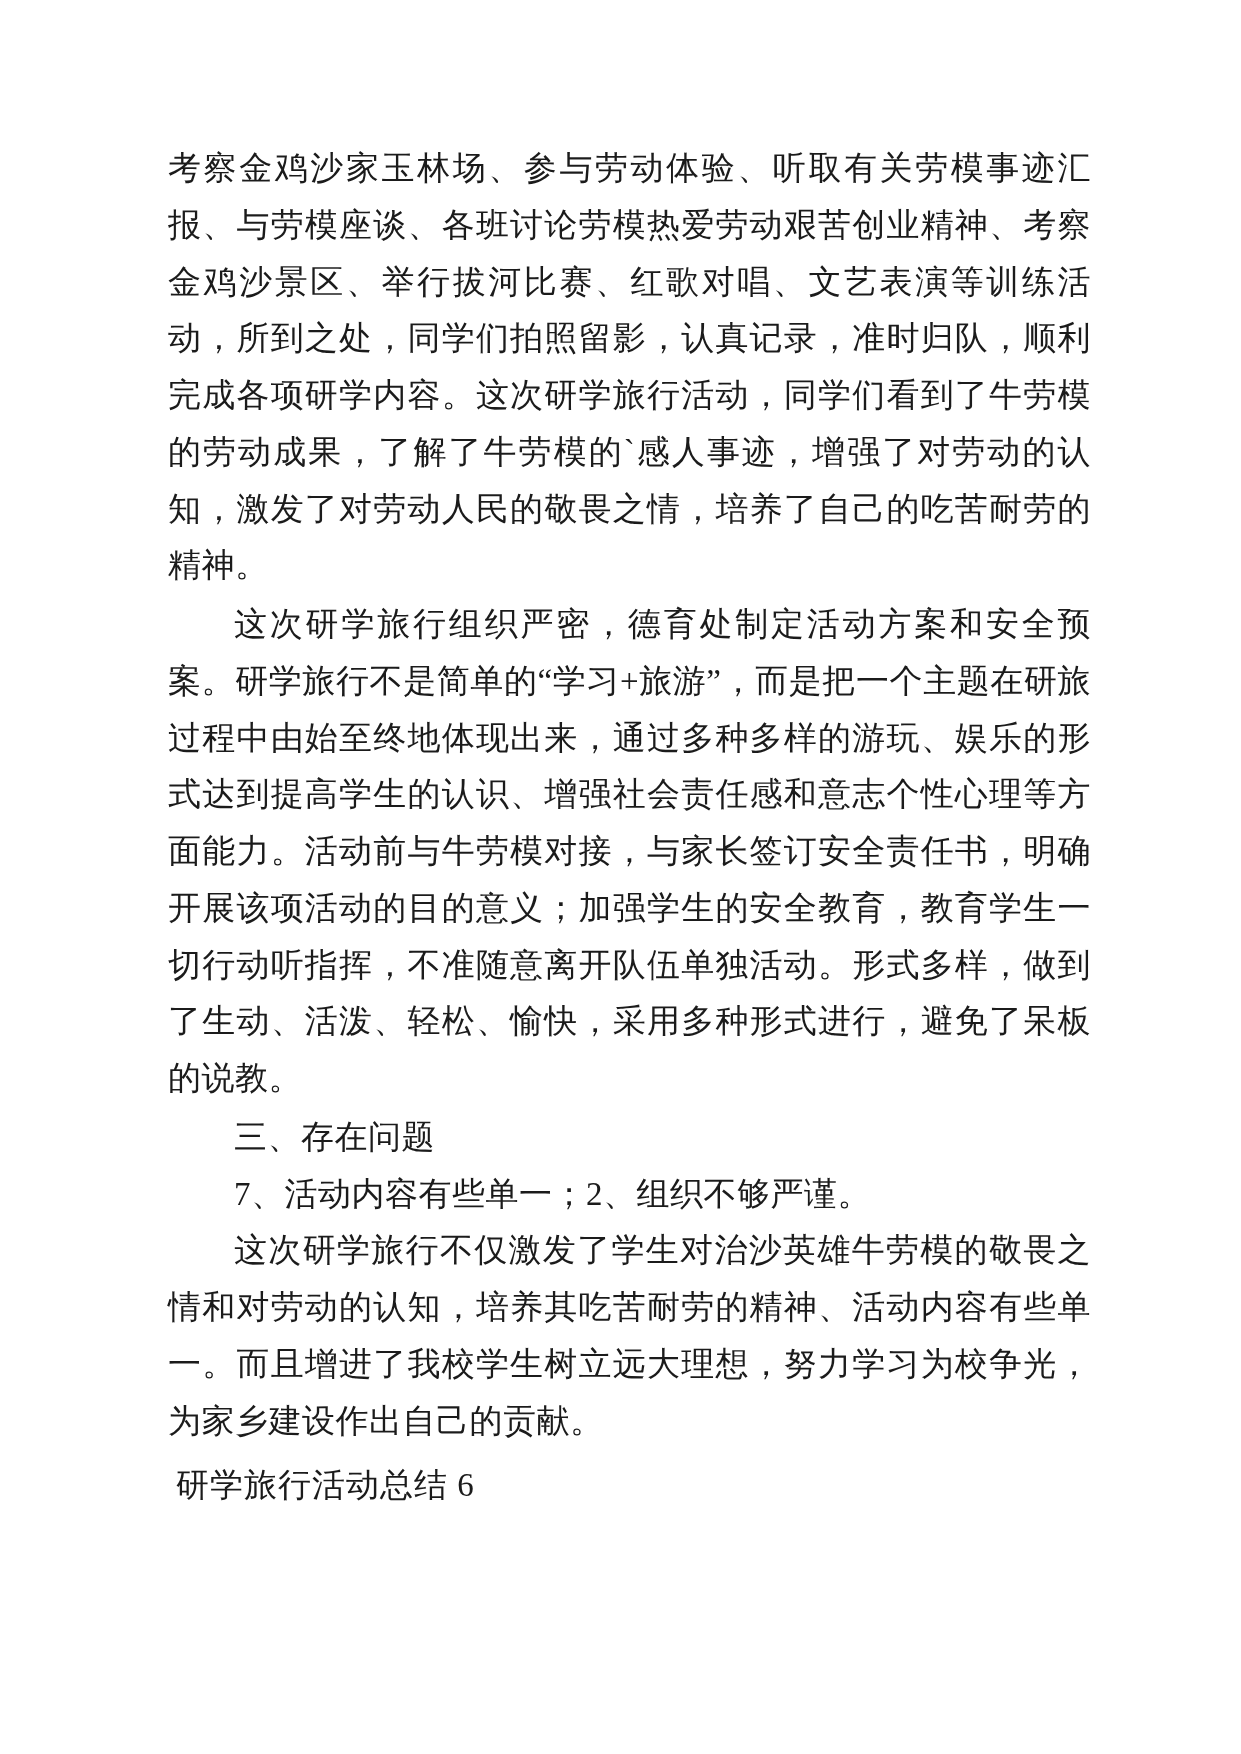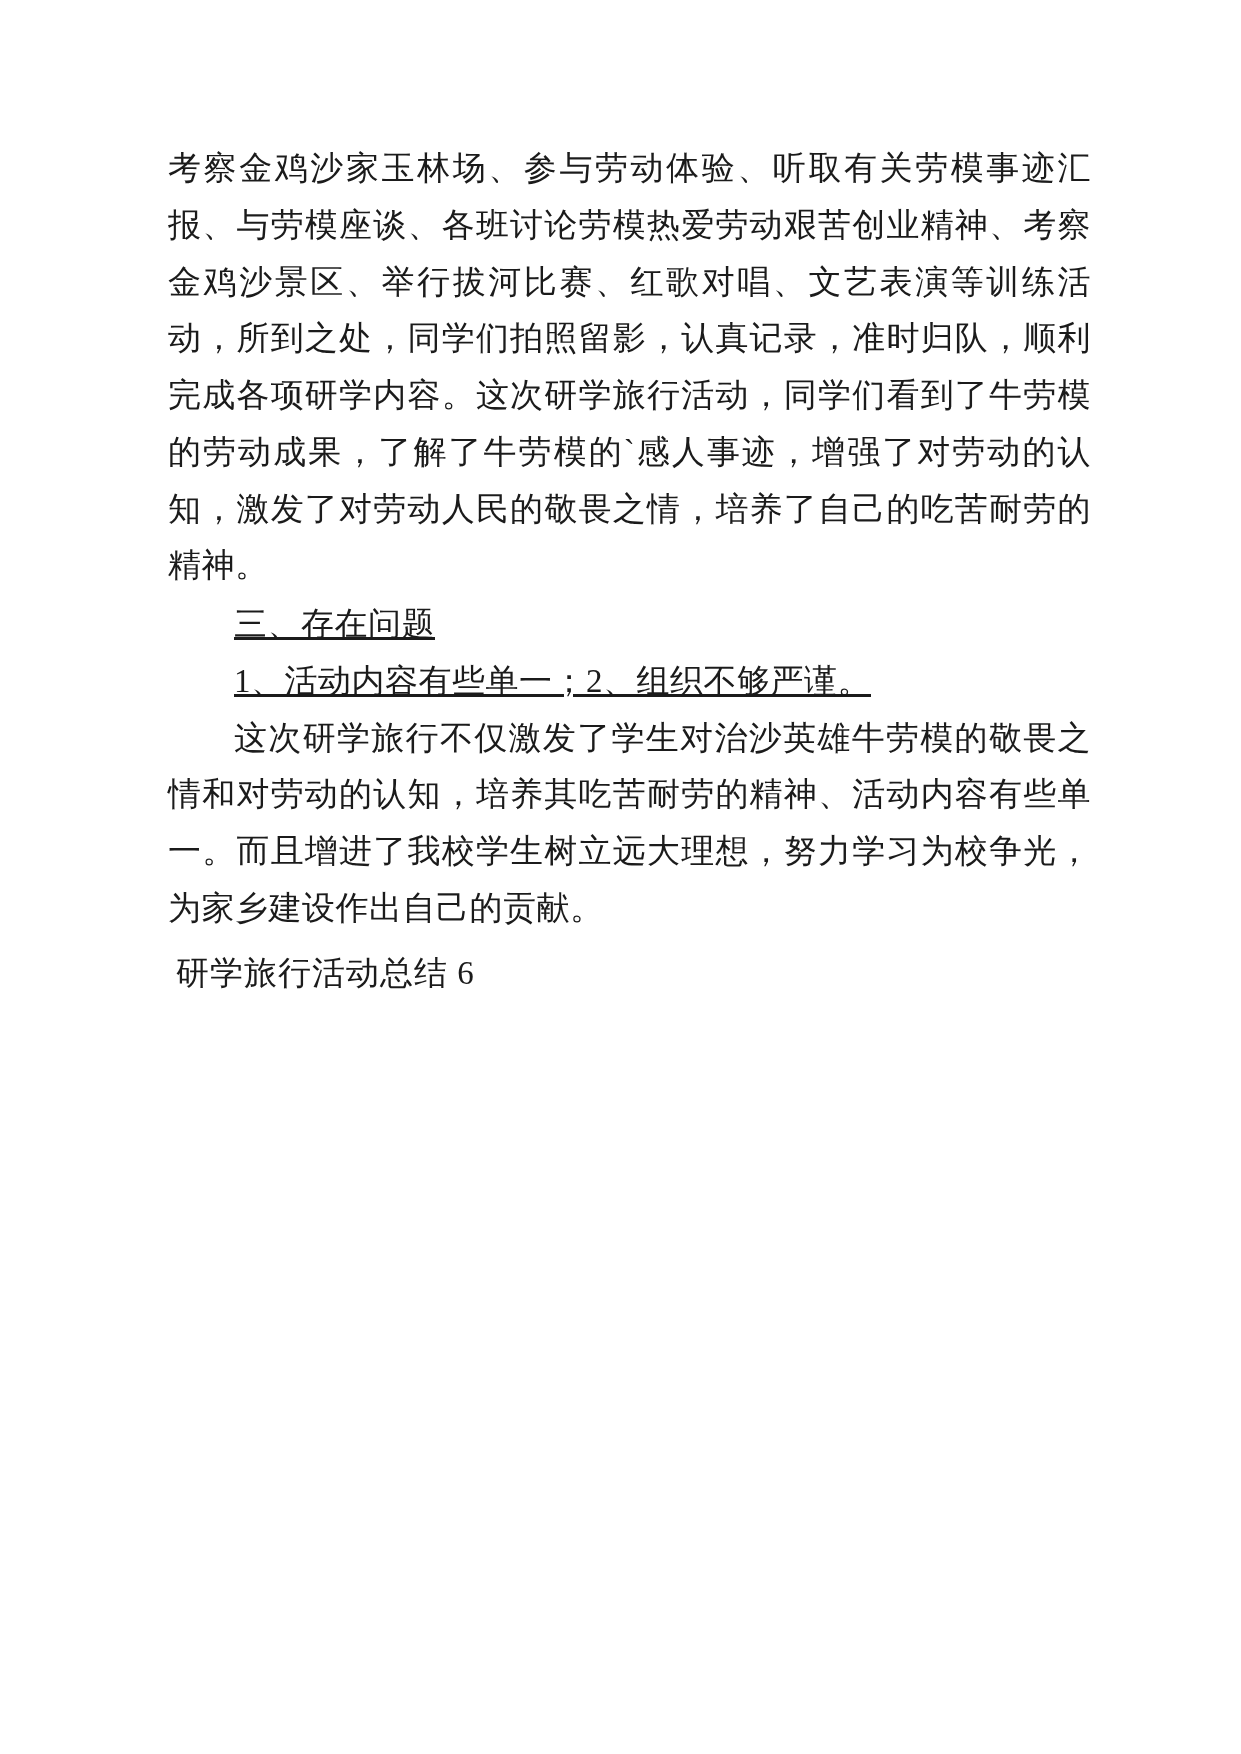--- a/index.html
+++ b/index.html
@@ -33,39 +33,39 @@
   .para {
     margin: 0 0 2px 0;
     text-indent: 0;
   }
   .para.indent {
     text-indent: 2em;
   }
   .heading-line {
     margin: 0;
     text-indent: 2em;
-    text-decoration: underline;
   }
   .tail-line {
     margin: 8px;
     text-indent: 0;
     letter-spacing: 1px;
   }
 </style>
 </head>
 <body>
 
 <div class="page">
   <div class="doc-body">
 
     <p class="para">考察金鸡沙家玉林场、参与劳动体验、听取有关劳模事迹汇报、与劳模座谈、各班讨论劳模热爱劳动艰苦创业精神、考察金鸡沙景区、举行拔河比赛、红歌对唱、文艺表演等训练活动，所到之处，同学们拍照留影，认真记录，准时归队，顺利完成各项研学内容。这次研学旅行活动，同学们看到了牛劳模的劳动成果，了解了牛劳模的`感人事迹，增强了对劳动的认知，激发了对劳动人民的敬畏之情，培养了自己的吃苦耐劳的精神。</p>
 
+    <p class="para indent">这次研学旅行组织严密，德育处制定活动方案和安全预案。研学旅行不是简单的“学习+旅游”，而是把一个主题在研旅过程中由始至终地体现出来，通过多种多样的游玩、娱乐的形式达到提高学生的认识、增强社会责任感和意志个性心理等方面能力。活动前与牛劳模对接，与家长签订安全责任书，明确开展该项活动的目的意义；加强学生的安全教育，教育学生一切行动听指挥，不准随意离开队伍单独活动。形式多样，做到了生动、活泼、轻松、愉快，采用多种形式进行，避免了呆板的说教。</p>
 
     <p class="heading-line">三、存在问题</p>
 
-    <p class="heading-line">1、活动内容有些单一；2、组织不够严谨。</p>
+    <p class="heading-line">7、活动内容有些单一；2、组织不够严谨。</p>
 
     <p class="para indent">这次研学旅行不仅激发了学生对治沙英雄牛劳模的敬畏之情和对劳动的认知，培养其吃苦耐劳的精神、活动内容有些单一。而且增进了我校学生树立远大理想，努力学习为校争光，为家乡建设作出自己的贡献。</p>
 
     <p class="tail-line">研学旅行活动总结 6</p>
 
   </div>
 </div>
 
 </body></html>

